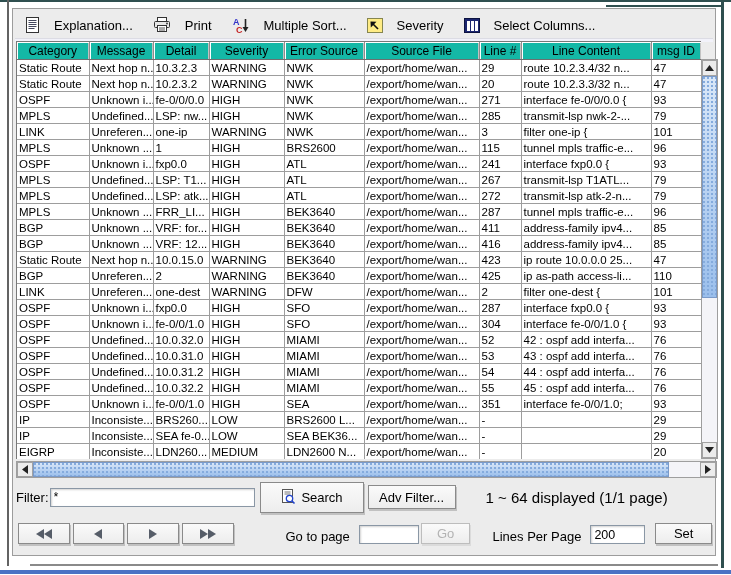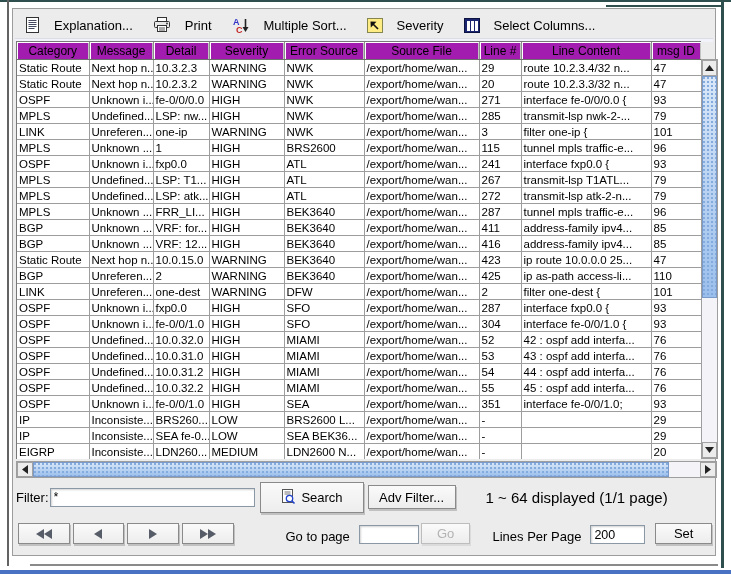--- a/index.html
+++ b/index.html
@@ -31,21 +31,21 @@
   .toolbar-strip{position:absolute;left:2px;top:29px;right:2px;height:3px;background:#f2f2fa;border-top:1px solid #dcdce4;}
 
   
   .tablewrap{
     position:absolute;left:3px;top:32px;width:685px;height:418px;
     background:#fff;border-left:1px solid #787878;border-top:1px solid #787878;
     overflow:hidden;box-sizing:border-box;
   }
   table{border-collapse:collapse;table-layout:fixed;width:684px;}
   th{
-    height:17px;background:#a21caf;font-weight:normal;font-size:12px;text-align:center;
+    height:17px;background:#14b8a6;font-weight:normal;font-size:12px;text-align:center;
     border-right:1px solid #8d8d8d;border-bottom:1px solid #6f6f6f;
     box-shadow:inset 1px 1px 0 #ffffff, inset -1px 0 0 #c2c2c2;
     padding:0 1px;white-space:nowrap;overflow:hidden;
   }
   td{
     height:15px;font-size:11.5px;padding:0 2px;white-space:nowrap;overflow:hidden;
     border-right:1px solid #9d9d9d;border-bottom:1px solid #9d9d9d;background:#fff;
   }
 
   

